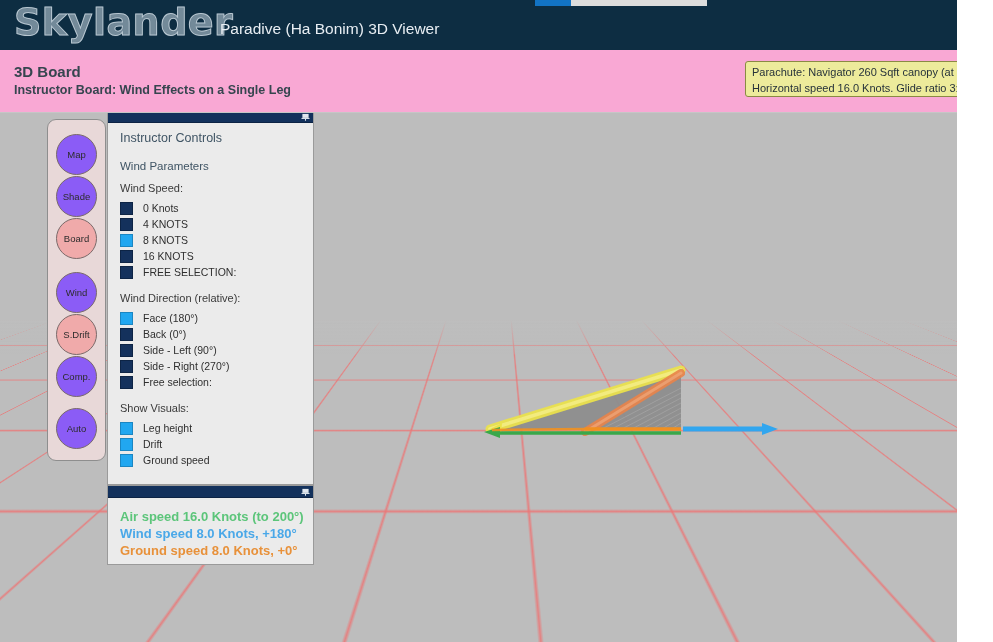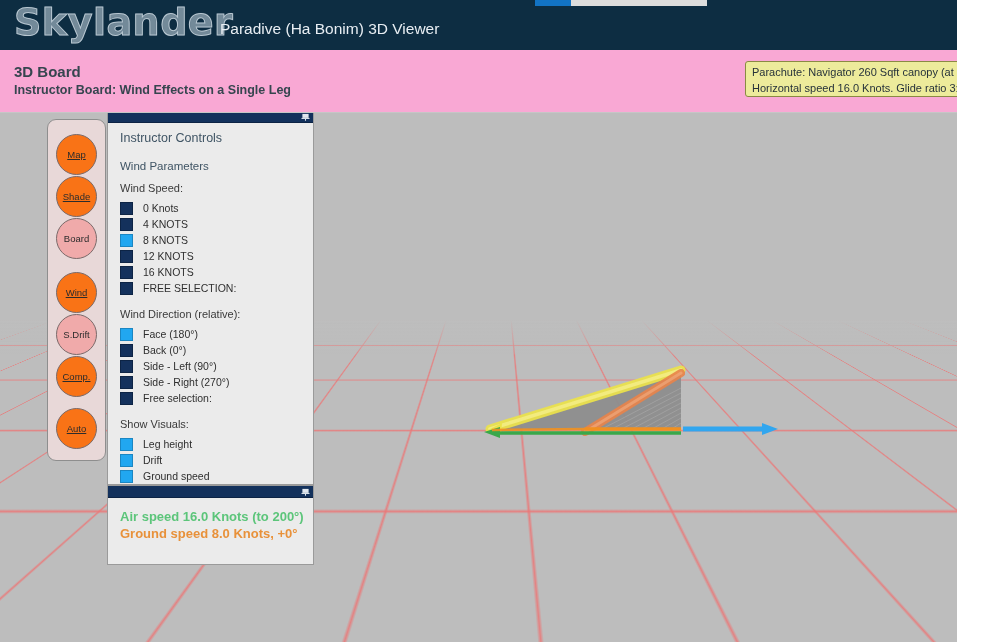--- a/index.html
+++ b/index.html
@@ -193,21 +193,21 @@
     border: 1px solid #7a6a6a;
     display: flex;
     align-items: center;
     justify-content: center;
     font-size: 9.5px;
     color: #2c2c2c;
     box-sizing: border-box;
     text-align: center;
     line-height: 1;
   }
-  .rail-btn.gray { background: #f97316; text-decoration: underline; }
+  .rail-btn.gray { background: #8b5cf6; }
   .rail-btn.pink { background: #f0aaaa; }
 
   
   .panel {
     position: absolute;
     left: 107px;
     top: 110px;
     width: 207px;
     height: 375px;
     background: #ebebeb;
@@ -410,24 +410,20 @@
           <div class="opt-row">
             <span class="swatch off"></span>
             <span class="opt-label">4 KNOTS</span>
           </div>
           <div class="opt-row">
             <span class="swatch on"></span>
             <span class="opt-label">8 KNOTS</span>
           </div>
           <div class="opt-row">
             <span class="swatch off"></span>
-            <span class="opt-label">12 KNOTS</span>
-          </div>
-          <div class="opt-row">
-            <span class="swatch off"></span>
             <span class="opt-label">16 KNOTS</span>
           </div>
           <div class="opt-row">
             <span class="swatch off"></span>
             <span class="opt-label">FREE SELECTION:</span>
           </div>
         </div>
       <div class="sec-gap"></div>
       <div class="panel-h3">Wind Direction (relative):</div>
       <div id="wind-dir-list">
@@ -474,17 +470,18 @@
   <div class="readout">
     <div class="panel-bar">
       <svg class="panel-pin" viewBox="0 0 10 9">
         <rect x="1.5" y="1" width="7" height="4.5" fill="#e0e6ee"></rect>
         <rect x="0.5" y="5.5" width="9" height="1.2" fill="#e0e6ee"></rect>
         <rect x="4.4" y="6.7" width="1.2" height="2" fill="#e0e6ee"></rect>
       </svg>
     </div>
     <div class="readout-body">
       <div class="ro-line" id="ro-air" style="color: rgb(92, 197, 122);">Air speed 16.0 Knots (to 200°)</div>
+      <div class="ro-line" id="ro-wind" style="color: rgb(74, 168, 232);">Wind speed 8.0 Knots, +180°</div>
       <div class="ro-line" id="ro-ground" style="color: rgb(232, 145, 58);">Ground speed 8.0 Knots, +0°</div>
     </div>
   </div>
 
 </div>
 
 </body></html>

